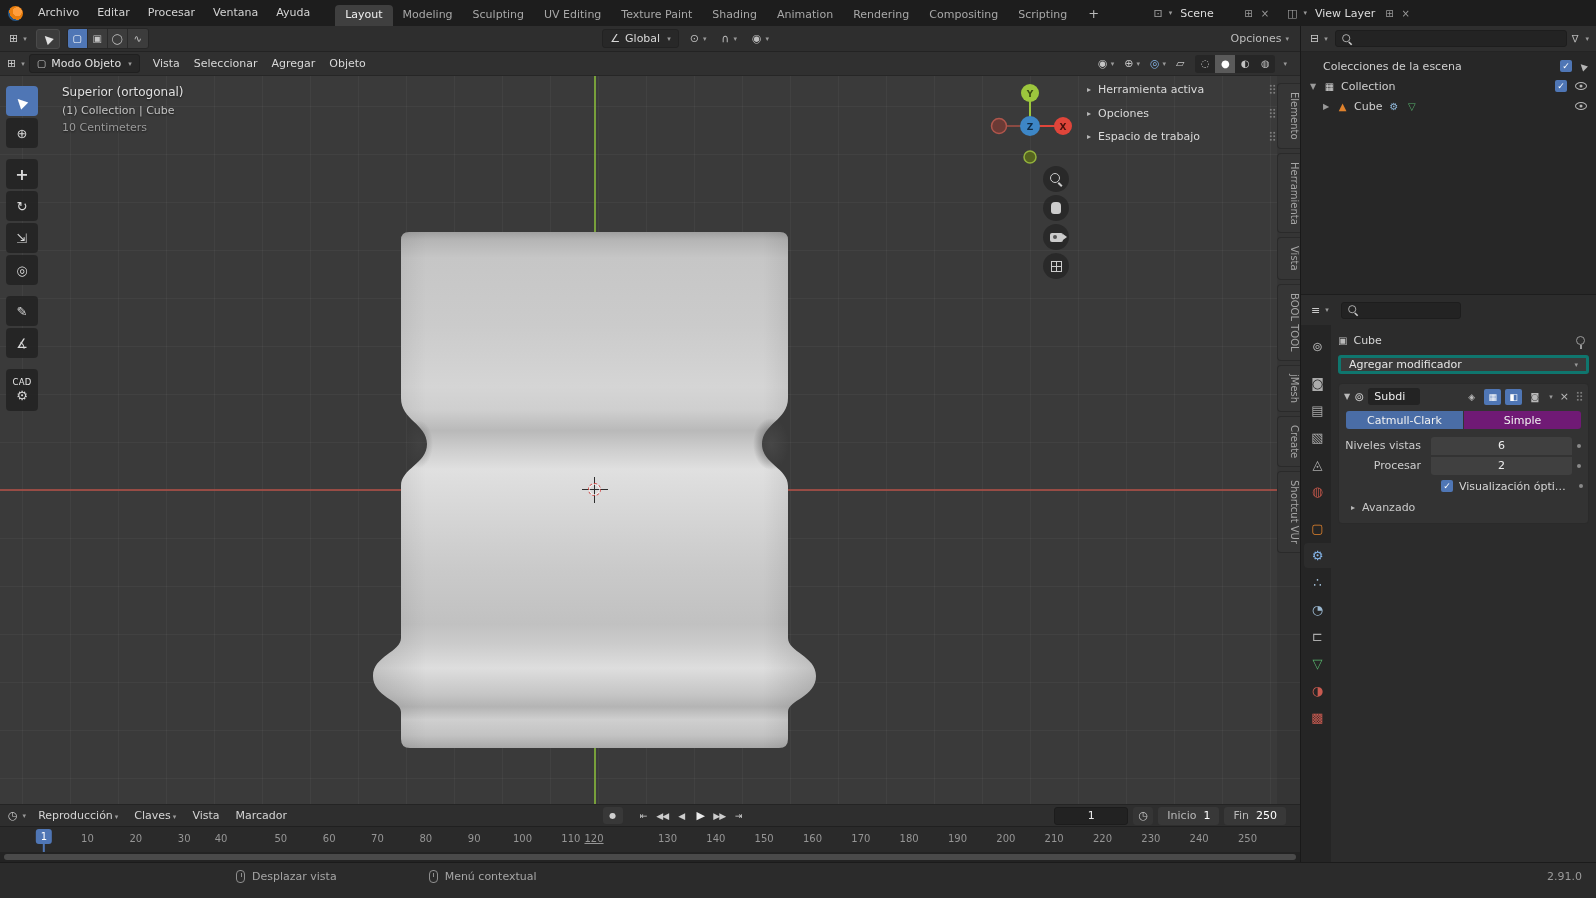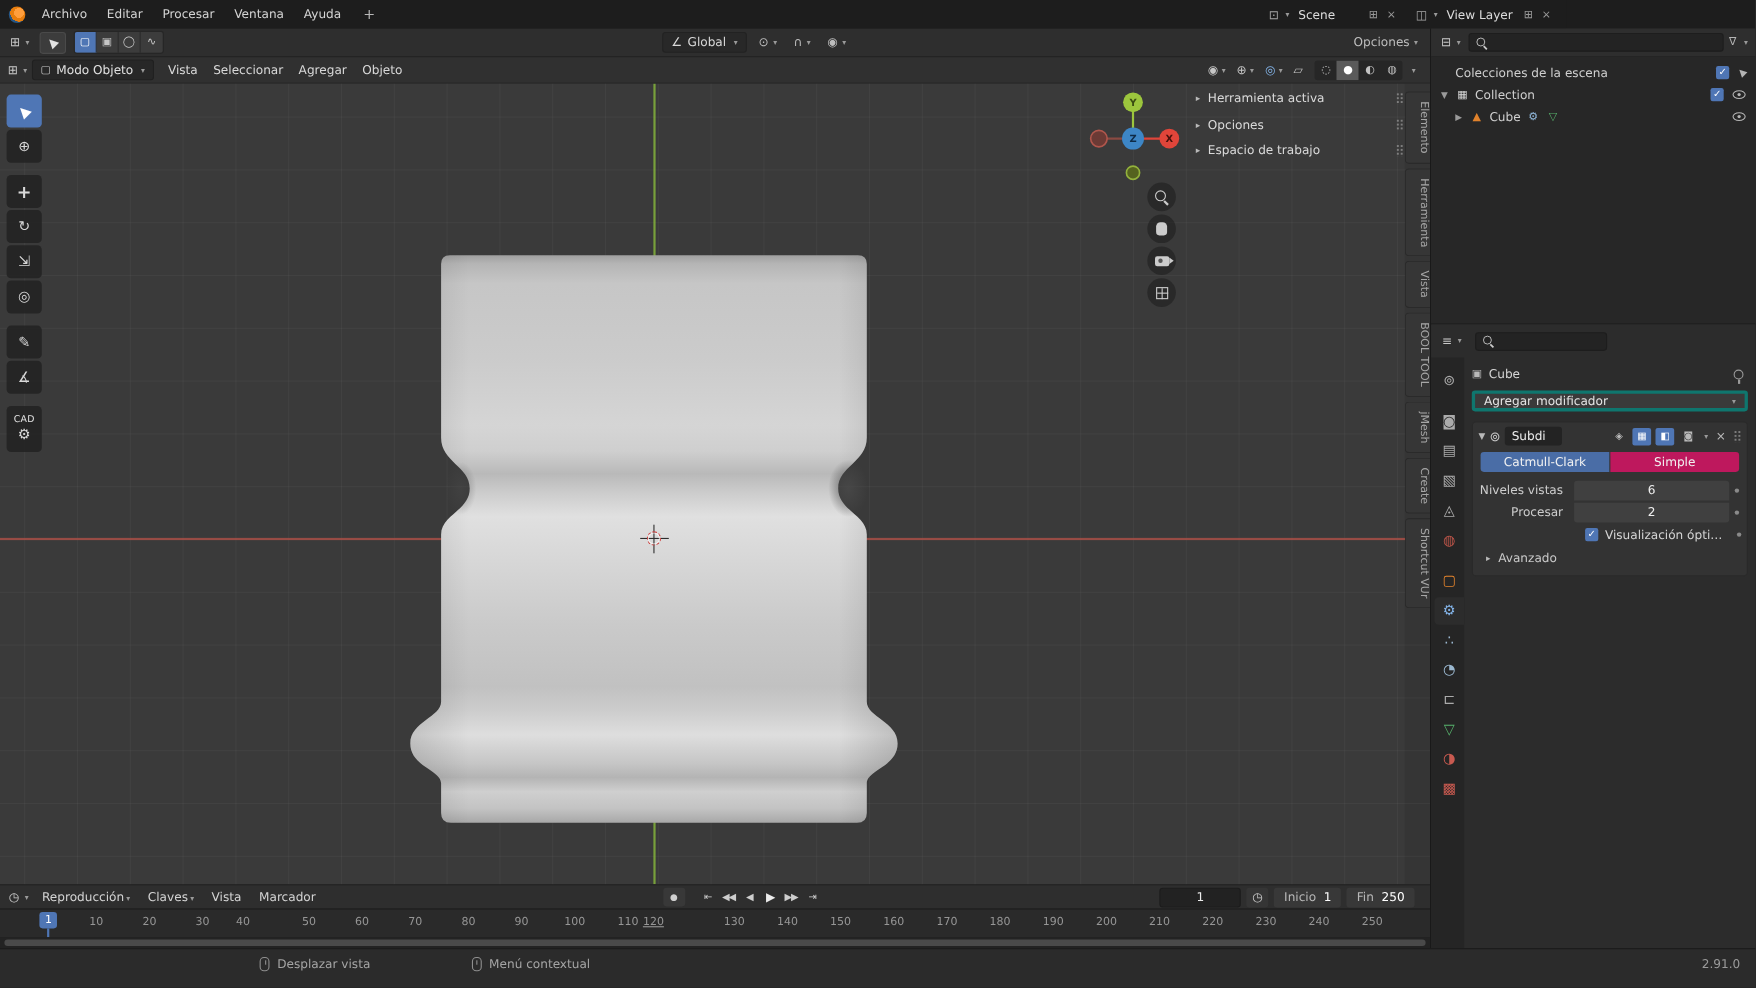--- a/index.html
+++ b/index.html
@@ -135,21 +135,21 @@
   .addmod{height:19px;background:#3a3a3a;border:3px solid #0f766e;border-radius:3px;display:flex;align-items:center;justify-content:space-between;padding:0 8px;color:#e4e4e4;margin:3px 0 9px;}
   .mod-panel{background:#333;border:1px solid #2a2a2a;border-radius:4px;padding-bottom:6px;}
   .mod-head{height:25px;display:flex;align-items:center;gap:4px;padding:0 5px;}
   .mh-caret{color:#b9b9b9;font-size:8px;}
   .mh-icon{color:#c9c9c9;font-size:12px;}
   .mod-name{width:52px;height:17px;background:#232323;border-radius:3px;color:#ececec;display:flex;align-items:center;padding:0 6px;}
   .mtg{width:17px;height:16px;border-radius:2px;display:flex;align-items:center;justify-content:center;color:#b9b9b9;font-size:9px;}
   .mtg.on{background:#4f76b5;color:#fff;}
   .mh-x{color:#b9b9b9;font-size:11px;padding:0 3px;}
   .seg{display:flex;gap:1px;margin:2px 7px 7px;}
-  .seg-btn{flex:1;height:18px;background:#be185d;color:#f1f1f1;display:flex;align-items:center;justify-content:center;}
+  .seg-btn{flex:1;height:18px;background:#701a75;color:#f1f1f1;display:flex;align-items:center;justify-content:center;}
   .seg-btn:first-child{border-radius:3px 0 0 3px;}
   .seg-btn:last-child{border-radius:0 3px 3px 0;}
   .seg-btn.active{background:#4a6da6;}
   .prow{display:flex;align-items:center;height:19px;padding-right:2px;}
   .plabel{width:92px;text-align:right;padding-right:10px;color:#cdcdcd;flex:0 0 auto;}
   .pfield{flex:1;height:18px;background:#404040;color:#efefef;display:flex;align-items:center;justify-content:center;}
   .prow.first .pfield{border-radius:3px 3px 0 0;}
   .prow.last .pfield{border-radius:0 0 3px 3px;}
   .pdot{width:14px;display:flex;align-items:center;justify-content:center;}
   .pdot::after{content:'';width:4px;height:4px;border-radius:50%;background:#8a8a8a;}
@@ -171,20 +171,32 @@
 
 <div class="topbar">
   <span class="logo"></span>
   <nav id="topbar-menus" style="display:flex;">
       <span class="menu">Archivo</span>
       <span class="menu">Editar</span>
       <span class="menu">Procesar</span>
       <span class="menu">Ventana</span>
       <span class="menu">Ayuda</span>
     </nav>
+  <div class="ws-tabs" id="ws-tabs">
+      <span class="ws-tab active">Layout</span>
+      <span class="ws-tab">Modeling</span>
+      <span class="ws-tab">Sculpting</span>
+      <span class="ws-tab">UV Editing</span>
+      <span class="ws-tab">Texture Paint</span>
+      <span class="ws-tab">Shading</span>
+      <span class="ws-tab">Animation</span>
+      <span class="ws-tab">Rendering</span>
+      <span class="ws-tab">Compositing</span>
+      <span class="ws-tab">Scripting</span>
+    </div>
   <button class="ws-plus">+</button>
   <div class="topbar-right">
     <div class="datablock">
       <span class="db-ic">⊡</span>
       <span class="caret">▾</span>
       <span class="db-label">Scene</span>
       <span class="db-btn">⊞</span>
       <span class="db-btn">×</span>
     </div>
     <div class="datablock">
@@ -324,20 +336,25 @@
     <ellipse cx="771" cy="444" rx="18" ry="26" fill="url(#notch)"></ellipse>
     <ellipse cx="419" cy="444" rx="14" ry="24" fill="url(#notch)" opacity="0.55"></ellipse>
   </svg>
 
   <div class="cursor3d">
     <div class="ch-h"></div>
       <div class="ch-v"></div>
       <div class="ring"></div>
   </div>
 
+  <div class="vp-text">
+    <div class="l1">Superior (ortogonal)</div>
+    <div class="l2">(1) Collection | Cube</div>
+    <div class="l3">10 Centimeters</div>
+  </div>
 
   <div class="tools" id="vp-tools">
       <div class="tool active">
         <span class="rot45">◀</span>
       </div>
       <div class="tool">
         <span>⊕</span>
       </div>
       <div class="tool gap">
         <span class="big">+</span>

